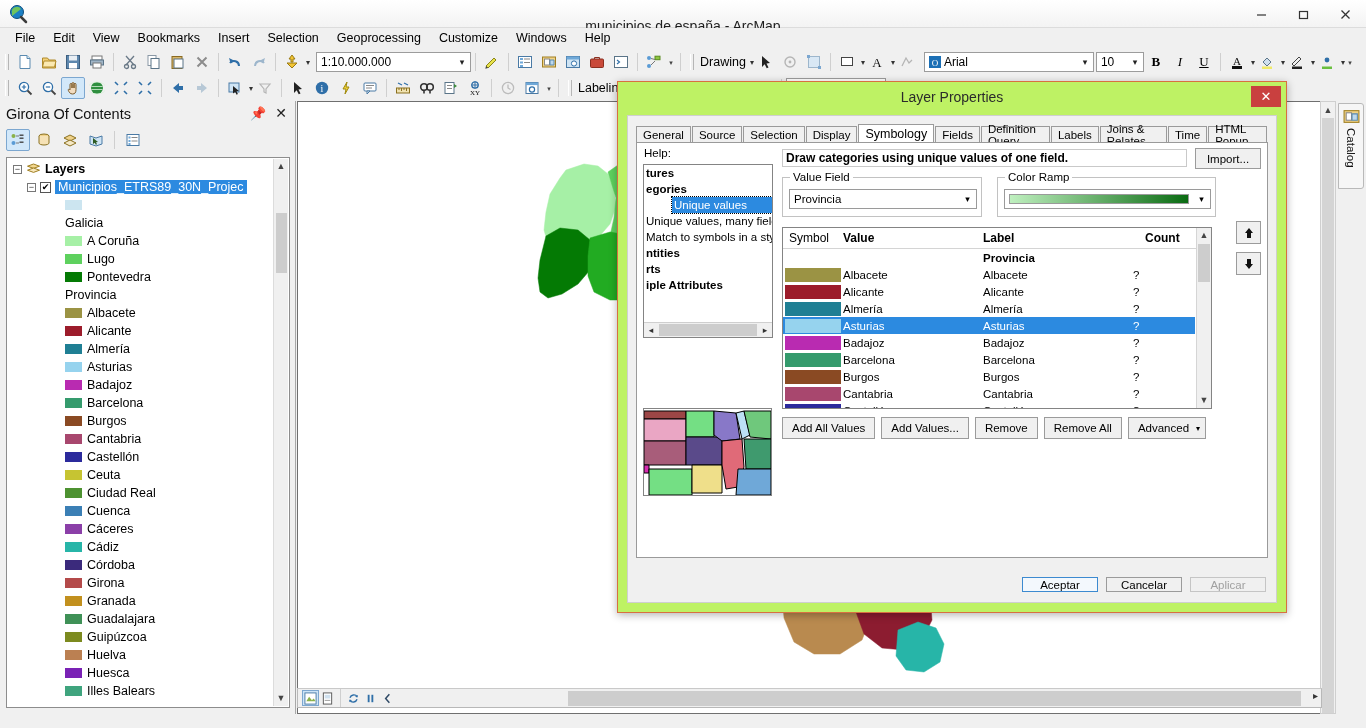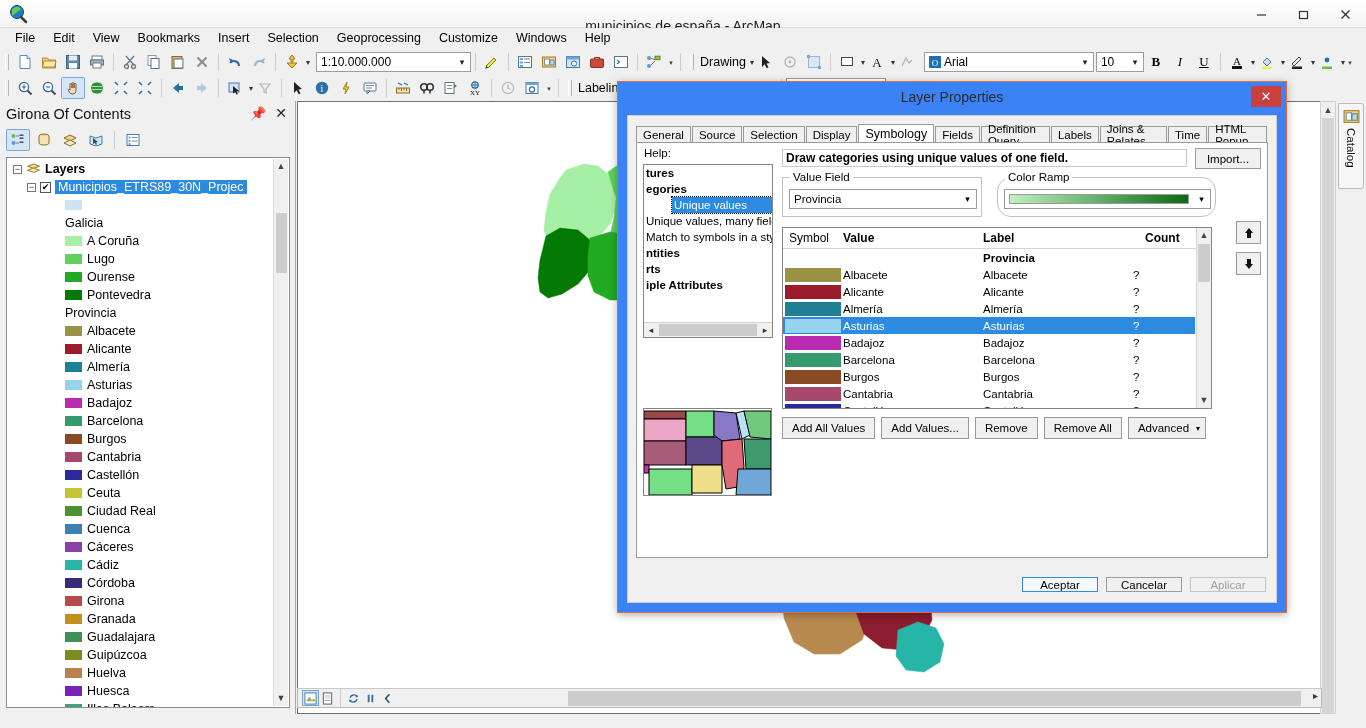--- a/index.html
+++ b/index.html
@@ -147,21 +147,21 @@
     background:#f6f6f6; border:1px solid #b9b9b9; border-radius:0 3px 3px 0;
     display:flex; flex-direction:column; align-items:center; padding-top:4px; cursor:default;
   }
   .catalog-tab .ctxt {
     writing-mode:vertical-rl; font-size:11.5px; color:#111; margin-top:3px;
   }
 
   
   .dialog {
     position:absolute; left:617px; top:81px; width:670px; height:532px;
-    background:#3b82f6; border:1px solid #d87040; box-shadow:0 2px 8px rgba(0,0,0,.3);
+    background:#bef264; border:1px solid #d87040; box-shadow:0 2px 8px rgba(0,0,0,.3);
   }
   .dlg-title {
     height:29px; position:relative; color:#2b2b2b; font-size:14px;
     display:flex; align-items:center; justify-content:center;
   }
   .dlg-close {
     position:absolute; right:5px; top:4px; width:30px; height:21px; background:#c9403f; color:#fff;
     display:flex; align-items:center; justify-content:center; font-size:13px; cursor:default;
   }
   .dlg-body {
@@ -772,24 +772,20 @@
           </div>
           <div class="tli" style="padding-left:58px">
             <span class="sw" style="background:#a6f0a6"></span>
             <span>A Coruña</span>
           </div>
           <div class="tli" style="padding-left:58px">
             <span class="sw" style="background:#5ed15e"></span>
             <span>Lugo</span>
           </div>
           <div class="tli" style="padding-left:58px">
-            <span class="sw" style="background:#22ab22"></span>
-            <span>Ourense</span>
-          </div>
-          <div class="tli" style="padding-left:58px">
             <span class="sw" style="background:#047a04"></span>
             <span>Pontevedra</span>
           </div>
           <div class="tli" style="padding-left:58px">
             <span>Provincia</span>
           </div>
           <div class="tli" style="padding-left:58px">
             <span class="sw" style="background:#9b9344"></span>
             <span>Albacete</span>
           </div>
@@ -1038,21 +1034,21 @@
         <div class="importbtn">Import...</div>
 
         <div class="gbox" style="left:145px; top:34px; width:200px; height:40px;">
           <span class="glabel">Value Field</span>
           <div class="dd" style="left:6px; top:11px; width:188px;">
             <span>Provincia</span>
             <span class="ar">▾</span>
           </div>
         </div>
 
-        <div class="gbox" style="left:360px; top:34px; width:219px; height:40px;border-radius:14px;">
+        <div class="gbox" style="left:360px; top:34px; width:219px; height:40px;">
           <span class="glabel">Color Ramp</span>
           <div class="dd" style="left:6px; top:11px; width:207px; padding:0;">
             <div class="ramp" id="ramp-fill" style="background: linear-gradient(to right, rgb(191, 240, 191), rgb(10, 107, 18));"></div>
             <span class="ar">▾</span>
           </div>
         </div>
 
         <div class="symtable">
           <div class="sthead">
             <span class="c" style="width:60px; padding-left:6px; font-weight:normal;">Symbol</span>

